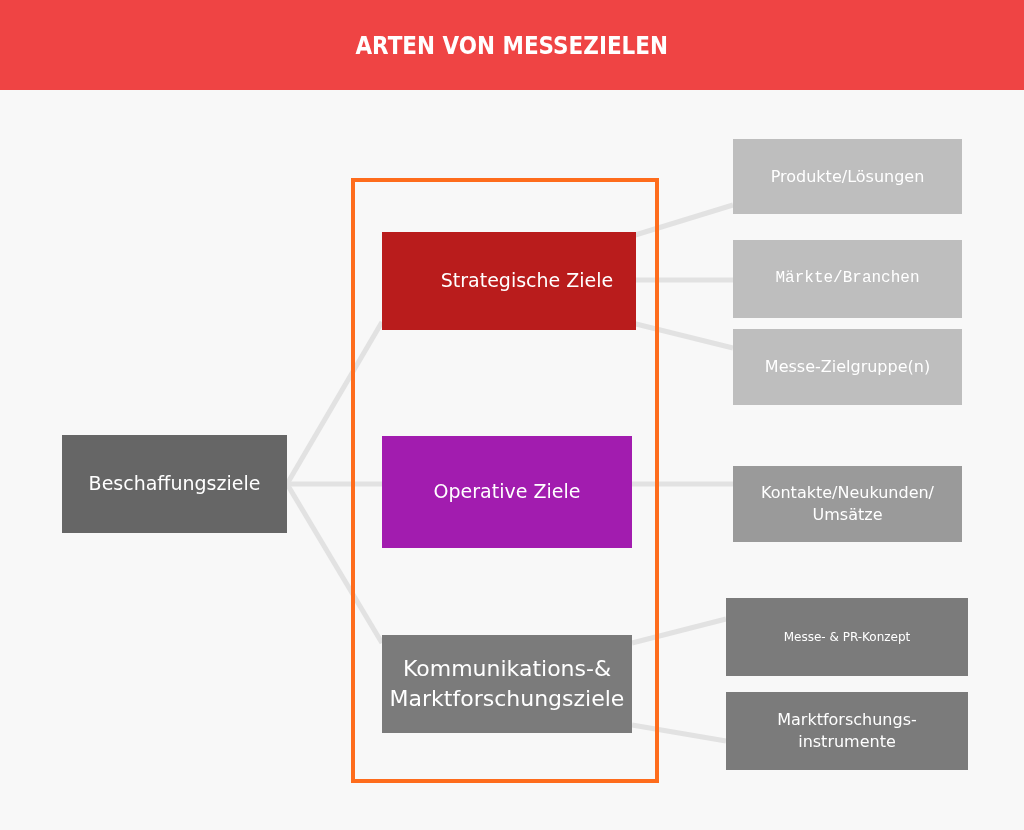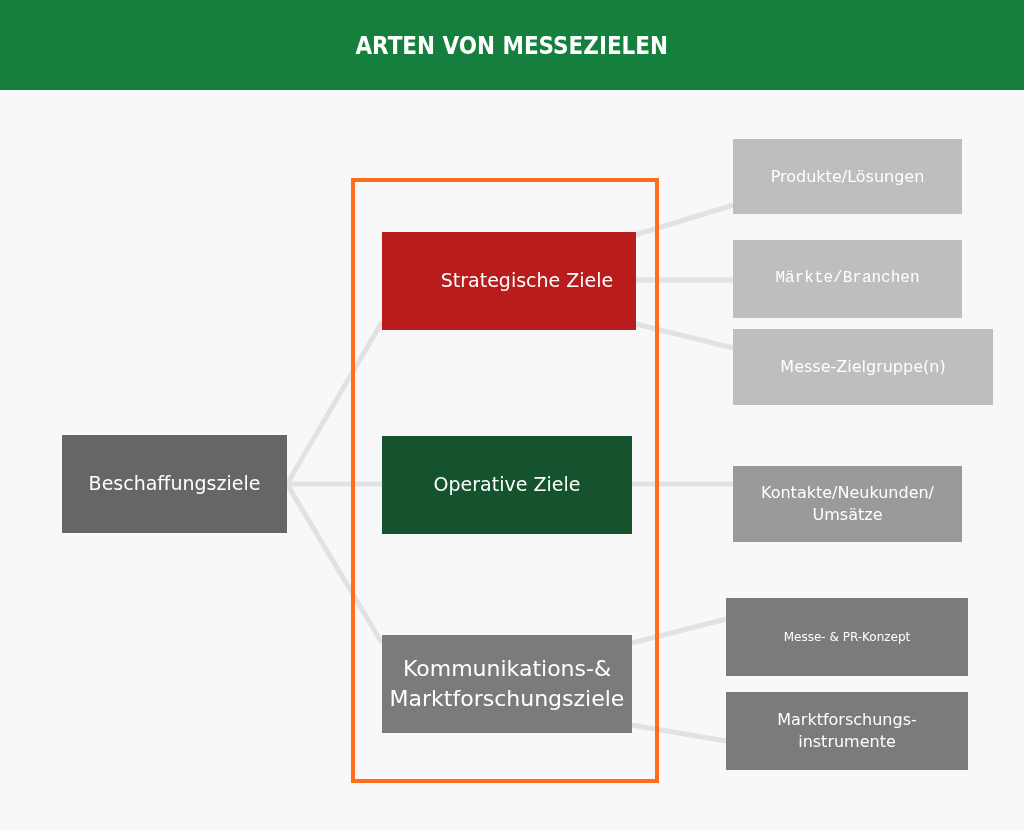--- a/index.html
+++ b/index.html
@@ -1,18 +1,18 @@
 <!DOCTYPE html>
 <html><head>
 <meta charset="utf-8">
 <style>
   html, body { margin:0; padding:0; }
   body { width:1024px; height:830px; background:#f8f8f8; position:relative; overflow:hidden;
          font-family:"DejaVu Sans", sans-serif; }
-  .header { position:absolute; left:0; top:0; width:1024px; height:90px; background:#15803d;
+  .header { position:absolute; left:0; top:0; width:1024px; height:90px; background:#ef4444;
             display:flex; align-items:center; justify-content:center; }
   .header h1 { margin:0; color:#fff; font-size:25px; font-weight:bold; letter-spacing:0px;
                font-family:"DejaVu Sans", sans-serif; transform:scaleX(0.86); }
   svg.lines { position:absolute; left:0; top:0; }
   .box { position:absolute; display:flex; align-items:center; justify-content:center; text-align:center;
          color:#fff; line-height:1.35; }
   .frame { position:absolute; left:351px; top:178px; width:300px; height:597px;
            border:4px solid #fe6c1c; box-sizing:content-box; }
 </style>
 </head>
@@ -43,35 +43,35 @@
 <div class="frame"></div>
 
 <div class="box" style="left:62px; top:435px; width:225px; height:98px; background:#666666; font-size:19px;">
   <span>Beschaffungsziele</span>
 </div>
 
 <div class="box" style="left:382px; top:232px; width:218px; height:98px; background:#b91c1c; font-size:19px;padding-left:36px;">
   <span>Strategische Ziele</span>
 </div>
 
-<div class="box" style="left:382px; top:436px; width:250px; height:98px; background:#14532d; font-size:19px;">
+<div class="box" style="left:382px; top:436px; width:250px; height:112px; background:#a21caf; font-size:19px;">
   <span>Operative Ziele</span>
 </div>
 
 <div class="box" style="left:382px; top:635px; width:250px; height:98px; background:#7b7b7b; font-size:22px; padding:0 10px; box-sizing:border-box;">
   <span>Kommunikations-&amp; Marktforschungsziele</span>
 </div>
 
 <div class="box" style="left:733px; top:139px; width:229px; height:75px; background:#bebebe; font-size:16px;">
   <span>Produkte/Lösungen</span>
 </div>
 <div class="box" style="left:733px; top:240px; width:229px; height:78px; background:#bebebe; font-size:16px;font-family:Liberation Mono, monospace;">
   <span>Märkte/Branchen</span>
 </div>
-<div class="box" style="left:733px; top:329px; width:260px; height:76px; background:#bebebe; font-size:16px;">
+<div class="box" style="left:733px; top:329px; width:229px; height:76px; background:#bebebe; font-size:16px;">
   <span>Messe-Zielgruppe(n)</span>
 </div>
 
 <div class="box" style="left:733px; top:442px; width:229px; height:76px; background:#9a9a9a; font-size:16px; padding:0 8px; box-sizing:border-box;margin-top:24px;">
   <span>Kontakte/Neukunden/ Umsätze</span>
 </div>
 
 <div class="box" style="left:726px; top:598px; width:242px; height:78px; background:#7b7b7b; font-size:12px;">
   <span>Messe- &amp; PR-Konzept</span>
 </div>

